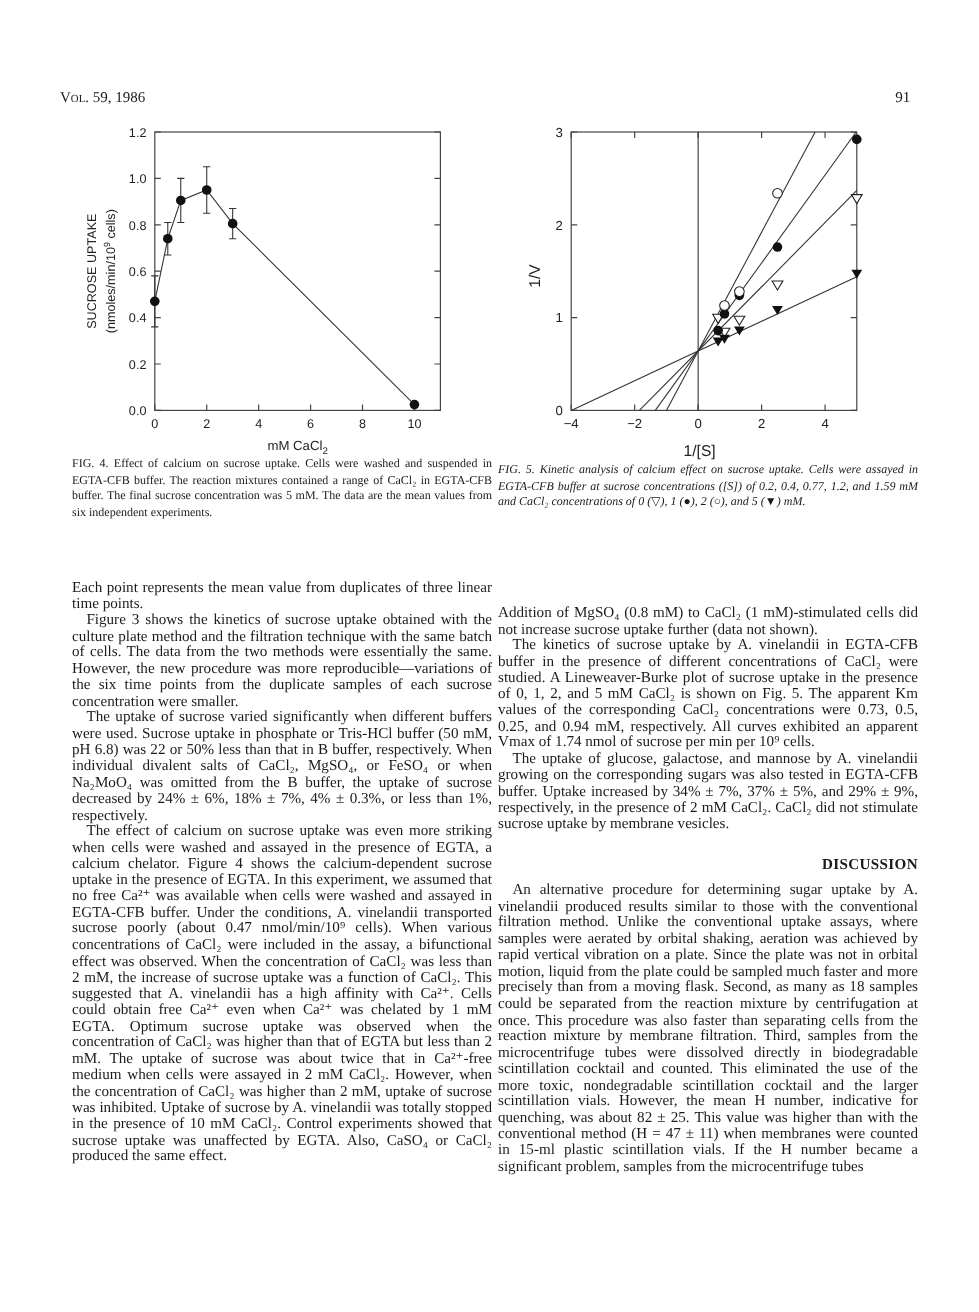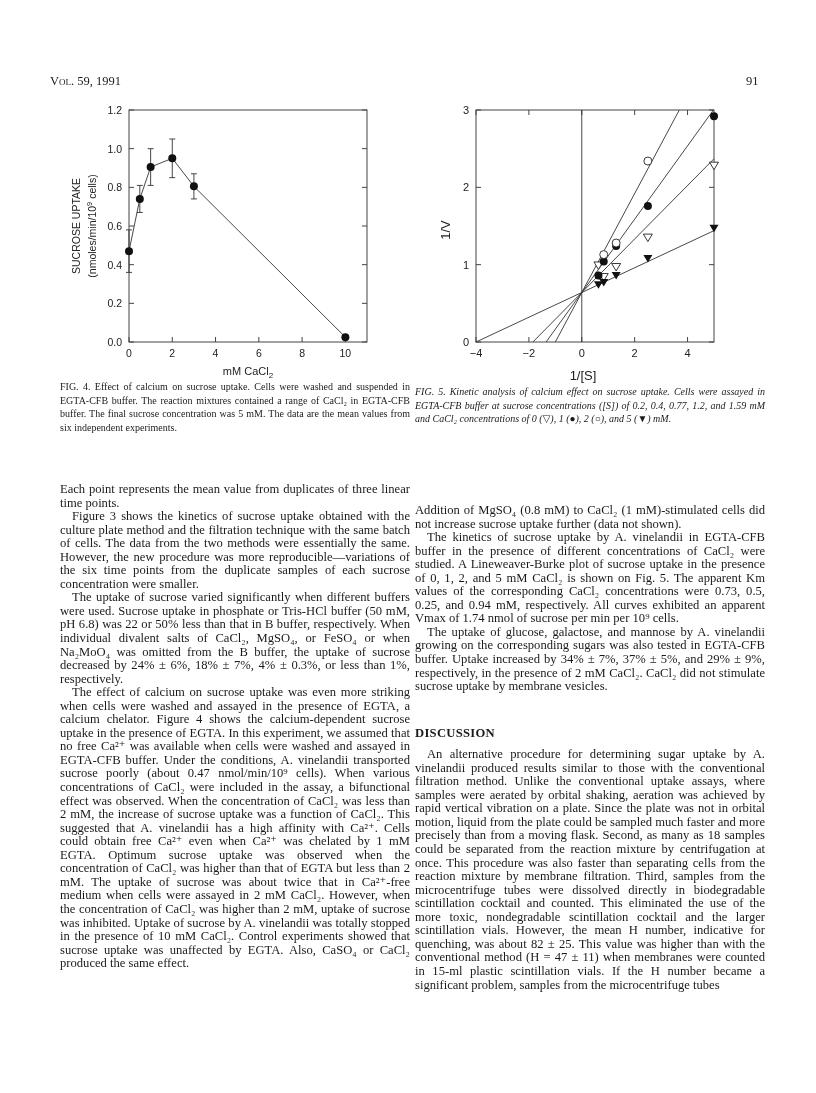--- a/index.html
+++ b/index.html
@@ -14,27 +14,27 @@
   #fig5 { left: 420px; top: 98px; width: 330px; height: 290px; }
   svg text { font-family: "Liberation Sans", "DejaVu Sans", sans-serif; fill: #222; }
   .caption { position: absolute; font-size: 10px; line-height: 13.6px; text-align: justify; }
   #cap4 { left: 60px; top: 380px; width: 350px; }
   #cap5 { left: 415px; top: 385px; width: 350px; font-style: italic; }
   .col { position: absolute; font-size: 12.6px; line-height: 13.55px; text-align: justify; }
   #colL { left: 60px; top: 463px; width: 350px; }
   #colR { left: 415px; top: 484px; width: 350px; }
   .col p { margin: 0; text-indent: 12px; }
   .col p.noindent { text-indent: 0; margin-top: 20px; }
-  .col h2 { font-size: 12.6px; font-weight: bold; text-align: left; margin: 33px 0 8px 0; letter-spacing: 0.3px; }
+  .col h2 { font-size: 12.6px; font-weight: bold; text-align: right; margin: 20px 0 8px 0; letter-spacing: 0.3px; }
 </style>
 </head>
 <body>
 
 <div class="header">
-  <span class="vol">Vol. 59, 1991</span>
+  <span class="vol">Vol. 59, 1986</span>
   <span class="page">91</span>
 </div>
 
 <div class="fig" id="fig4">
   <svg id="svg4" width="340" height="285">
     <rect x="69" y="12" width="238" height="232" fill="none" stroke="#444" stroke-width="1"></rect>
     <g id="f4-ticks">
         <line x1="69" x2="74" y1="244" y2="244" stroke="#444"></line>
         <line x1="302" x2="307" y1="244" y2="244" stroke="#444"></line>
         <text x="62" y="248" font-size="10.5" text-anchor="end">0.0</text>

